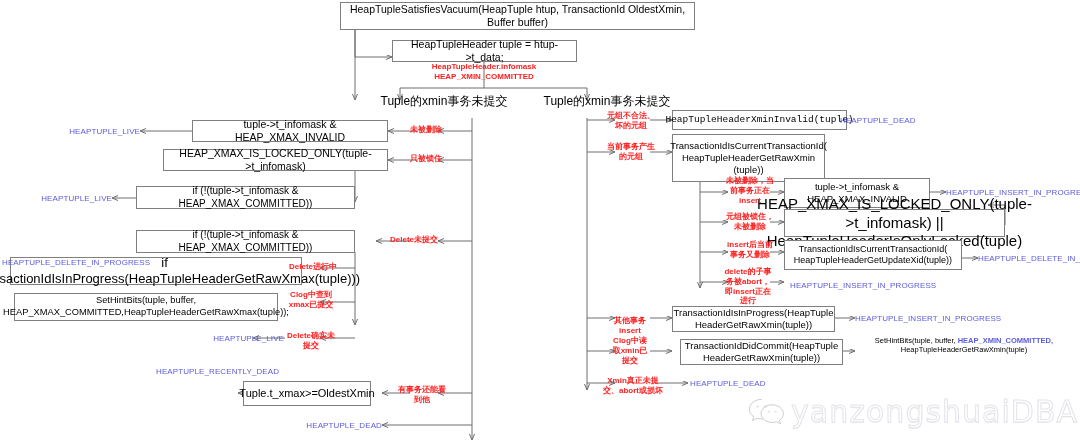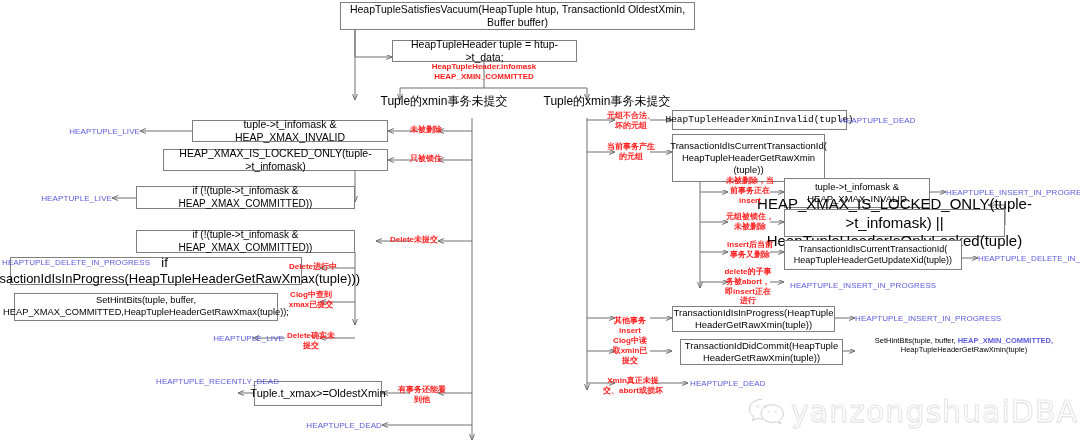--- a/index.html
+++ b/index.html
@@ -116,38 +116,38 @@
 <div class="lbl blk" style="left:522px;top:94px;width:170px;">Tuple的xmin事务未提交</div>
 
 <div class="node" style="left:192px;top:120px;width:196px;height:22px;">tuple-&gt;t_infomask &amp; HEAP_XMAX_INVALID</div>
 <div class="node" style="left:163px;top:149px;width:225px;height:22px;">HEAP_XMAX_IS_LOCKED_ONLY(tuple-&gt;t_infomask)</div>
 <div class="node" style="left:136px;top:186px;width:219px;height:23px;font-size:10px;">if (!(tuple-&gt;t_infomask &amp; HEAP_XMAX_COMMITTED))</div>
 <div class="node" style="left:136px;top:230px;width:219px;height:23px;font-size:10px;">if (!(tuple-&gt;t_infomask &amp; HEAP_XMAX_COMMITTED))</div>
 <div class="node" style="left:10px;top:257px;width:292px;height:28px;font-size:13px;padding-left:20px;">if
 (TransactionIdIsInProgress(HeapTupleHeaderGetRawXmax(tuple)))</div>
 <div class="node" style="left:14px;top:293px;width:264px;height:28px;font-size:9.3px;">SetHintBits(tuple, buffer,
 HEAP_XMAX_COMMITTED,HeapTupleHeaderGetRawXmax(tuple));</div>
-<div class="node" style="left:254px;top:381px;width:128px;height:25px;font-size:11px;">Tuple.t_xmax&gt;=OldestXmin</div>
+<div class="node" style="left:243px;top:381px;width:128px;height:25px;font-size:11px;">Tuple.t_xmax&gt;=OldestXmin</div>
 
 <div class="lbl red" style="left:398px;top:125px;width:56px;">未被删除</div>
 <div class="lbl red" style="left:398px;top:154px;width:56px;">只被锁住</div>
 <div class="lbl red" style="left:378px;top:235px;width:72px;">Delete未提交</div>
 <div class="lbl red" style="left:277px;top:262px;width:72px;">Delete进行中</div>
 <div class="lbl red" style="left:276px;top:290px;width:70px;">Clog中查到
 xmax已提交</div>
 <div class="lbl red" style="left:276px;top:331px;width:70px;">Delete确实未
 提交</div>
 <div class="lbl red" style="left:386px;top:385px;width:72px;">有事务还能看
 到他</div>
 
 <div class="lbl blue" style="left:62px;top:127px;width:78px;text-align:right;">HEAPTUPLE_LIVE</div>
 <div class="lbl blue" style="left:34px;top:194px;width:78px;text-align:right;">HEAPTUPLE_LIVE</div>
 <div class="lbl blue" style="left:2px;top:258px;width:134px;text-align:left;">HEAPTUPLE_DELETE_IN_PROGRESS</div>
 <div class="lbl blue" style="left:206px;top:334px;width:78px;text-align:right;">HEAPTUPLE_LIVE</div>
-<div class="lbl blue" style="left:124px;top:377px;width:114px;text-align:center;padding-left:32px;">HEAPTUPLE_RECENTLY_DEAD</div>
+<div class="lbl blue" style="left:124px;top:367px;width:114px;text-align:center;padding-left:32px;">HEAPTUPLE_RECENTLY_DEAD</div>
 <div class="lbl blue" style="left:306px;top:421px;width:76px;text-align:right;">HEAPTUPLE_DEAD</div>
 
 <div class="node" style="left:672px;top:110px;width:175px;height:20px;font-size:9.5px;font-family:Liberation Mono, monospace;">HeapTupleHeaderXminInvalid(tuple)</div>
 <div class="node" style="left:672px;top:134px;width:153px;height:48px;font-size:9.5px;">TransactionIdIsCurrentTransactionId(
 HeapTupleHeaderGetRawXmin
 (tuple))</div>
 <div class="node" style="left:784px;top:178px;width:146px;height:30px;font-size:9.5px;">tuple-&gt;t_infomask &amp;
 HEAP_XMAX_INVALID</div>
 <div class="node" style="left:784px;top:209px;width:221px;height:28px;font-size:15px;">HEAP_XMAX_IS_LOCKED_ONLY(tuple-&gt;t_infomask) ||
 HeapTupleHeaderIsOnlyLocked(tuple)</div>

